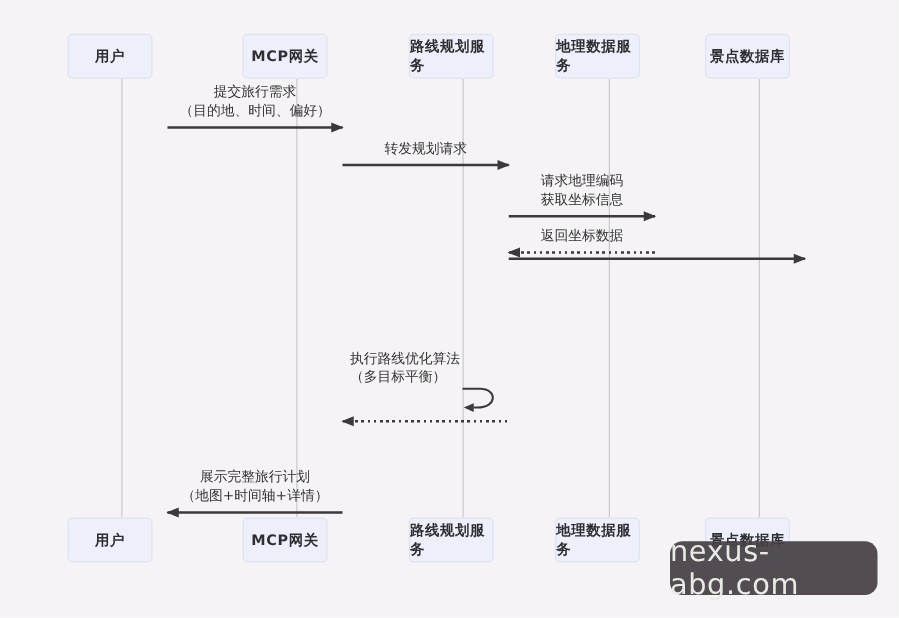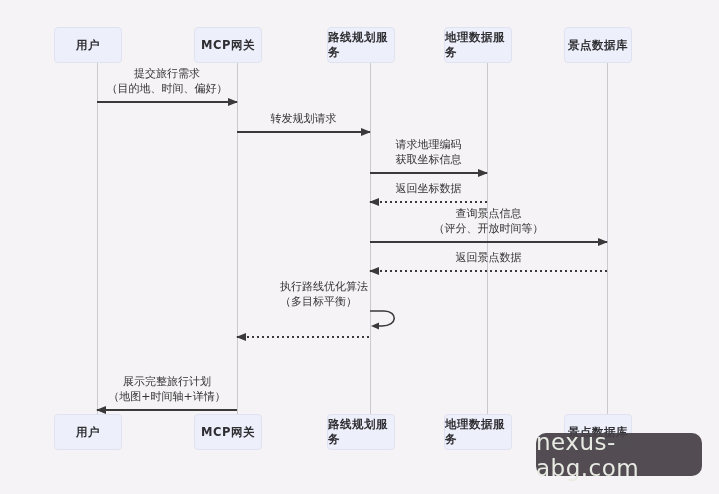--- a/index.html
+++ b/index.html
@@ -16,21 +16,21 @@
     position:absolute; width:68px; height:36px;
     background:#edeffa; border:1px solid #dfe2f1; border-radius:4px;
     display:flex; align-items:center; justify-content:center;
     box-sizing:border-box; z-index:2;
   }
   .actor-box span {
     font-size:11.5px; font-weight:600; color:#2f2f33; letter-spacing:0.5px;
   }
   .row-top .actor-box { top:27px; }
   .row-bottom .actor-box { top:414px; }
-  .message { position:absolute; z-index:1; }
+  .message { position:absolute; z-index:1;padding-left:37px; }
   .msg-text {
     font-size:11px; line-height:15px; text-align:center; color:#333;
     margin-bottom:5px; white-space:nowrap;
   }
   .msg-line { position:relative; height:2px; }
   .msg-line.solid { background:#3a3a3a; }
   .msg-line.dotted {
     background-image:repeating-linear-gradient(to right, #3a3a3a 0 2px, transparent 2px 5px);
   }
   .ah {
@@ -102,32 +102,25 @@
   </div>
 
   <div class="message" style="left:370px;top:181px;width:117px">
     <div class="msg-text"><span>返回坐标数据</span></div>
     <div class="msg-line dotted">
         <i class="ah ah-left"></i>
       </div>
   </div>
 
   <div class="message" style="left:370px;top:206px;width:237px">
-    <div class="msg-text"><span>查询景点信息</span><br><span>（评分、开放时间等）</span></div>
     <div class="msg-line solid">
         <i class="ah ah-right"></i>
       </div>
   </div>
 
-  <div class="message" style="left:370px;top:250px;width:237px">
-    <div class="msg-text"><span>返回景点数据</span></div>
-    <div class="msg-line dotted">
-        <i class="ah ah-left"></i>
-      </div>
-  </div>
 
   <div class="self-text">
     <span>执行路线优化算法</span><br>
     <span>（多目标平衡）</span>
   </div>
   <svg class="self-loop-svg" width="34" height="26" viewBox="0 0 34 26">
     <path d="M1,5 H15 C29,5 29,20 13,20 H10" fill="none" stroke="#3a3a3a" stroke-width="1.6"></path>
     <polygon points="10,16.5 10,23.5 2,20" fill="#3a3a3a"></polygon>
   </svg>
 

